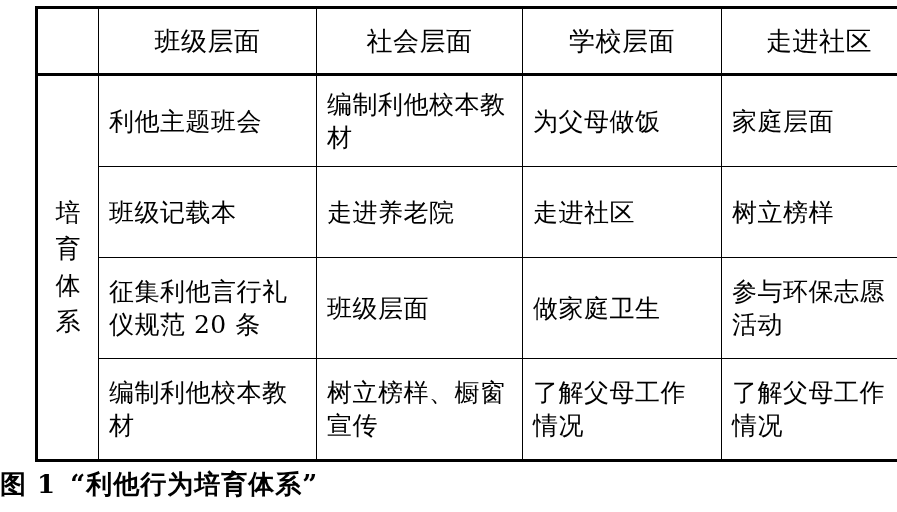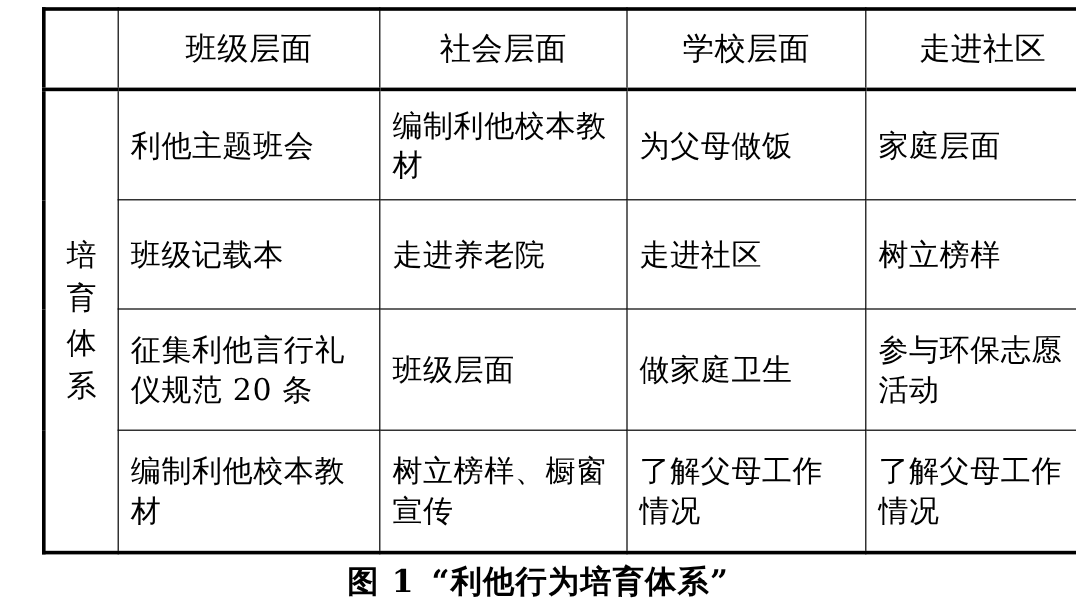--- a/index.html
+++ b/index.html
@@ -74,21 +74,20 @@
     text-align: left;
   }
   tr.body-row td { height: 78px; }
   tr.body-row.tall td { height: 88px; }
 
   .caption {
     position: absolute;
     left: 0;
     right: 0;
     bottom: 10px;
-    text-align: center;
     font-size: 26px;
     font-weight: bold;
     font-family: "DejaVu Serif", serif;
     letter-spacing: 1px;
   }
   .caption .fig-num { margin-right: 4px; }
 </style>
 </head>
 <body>
 

